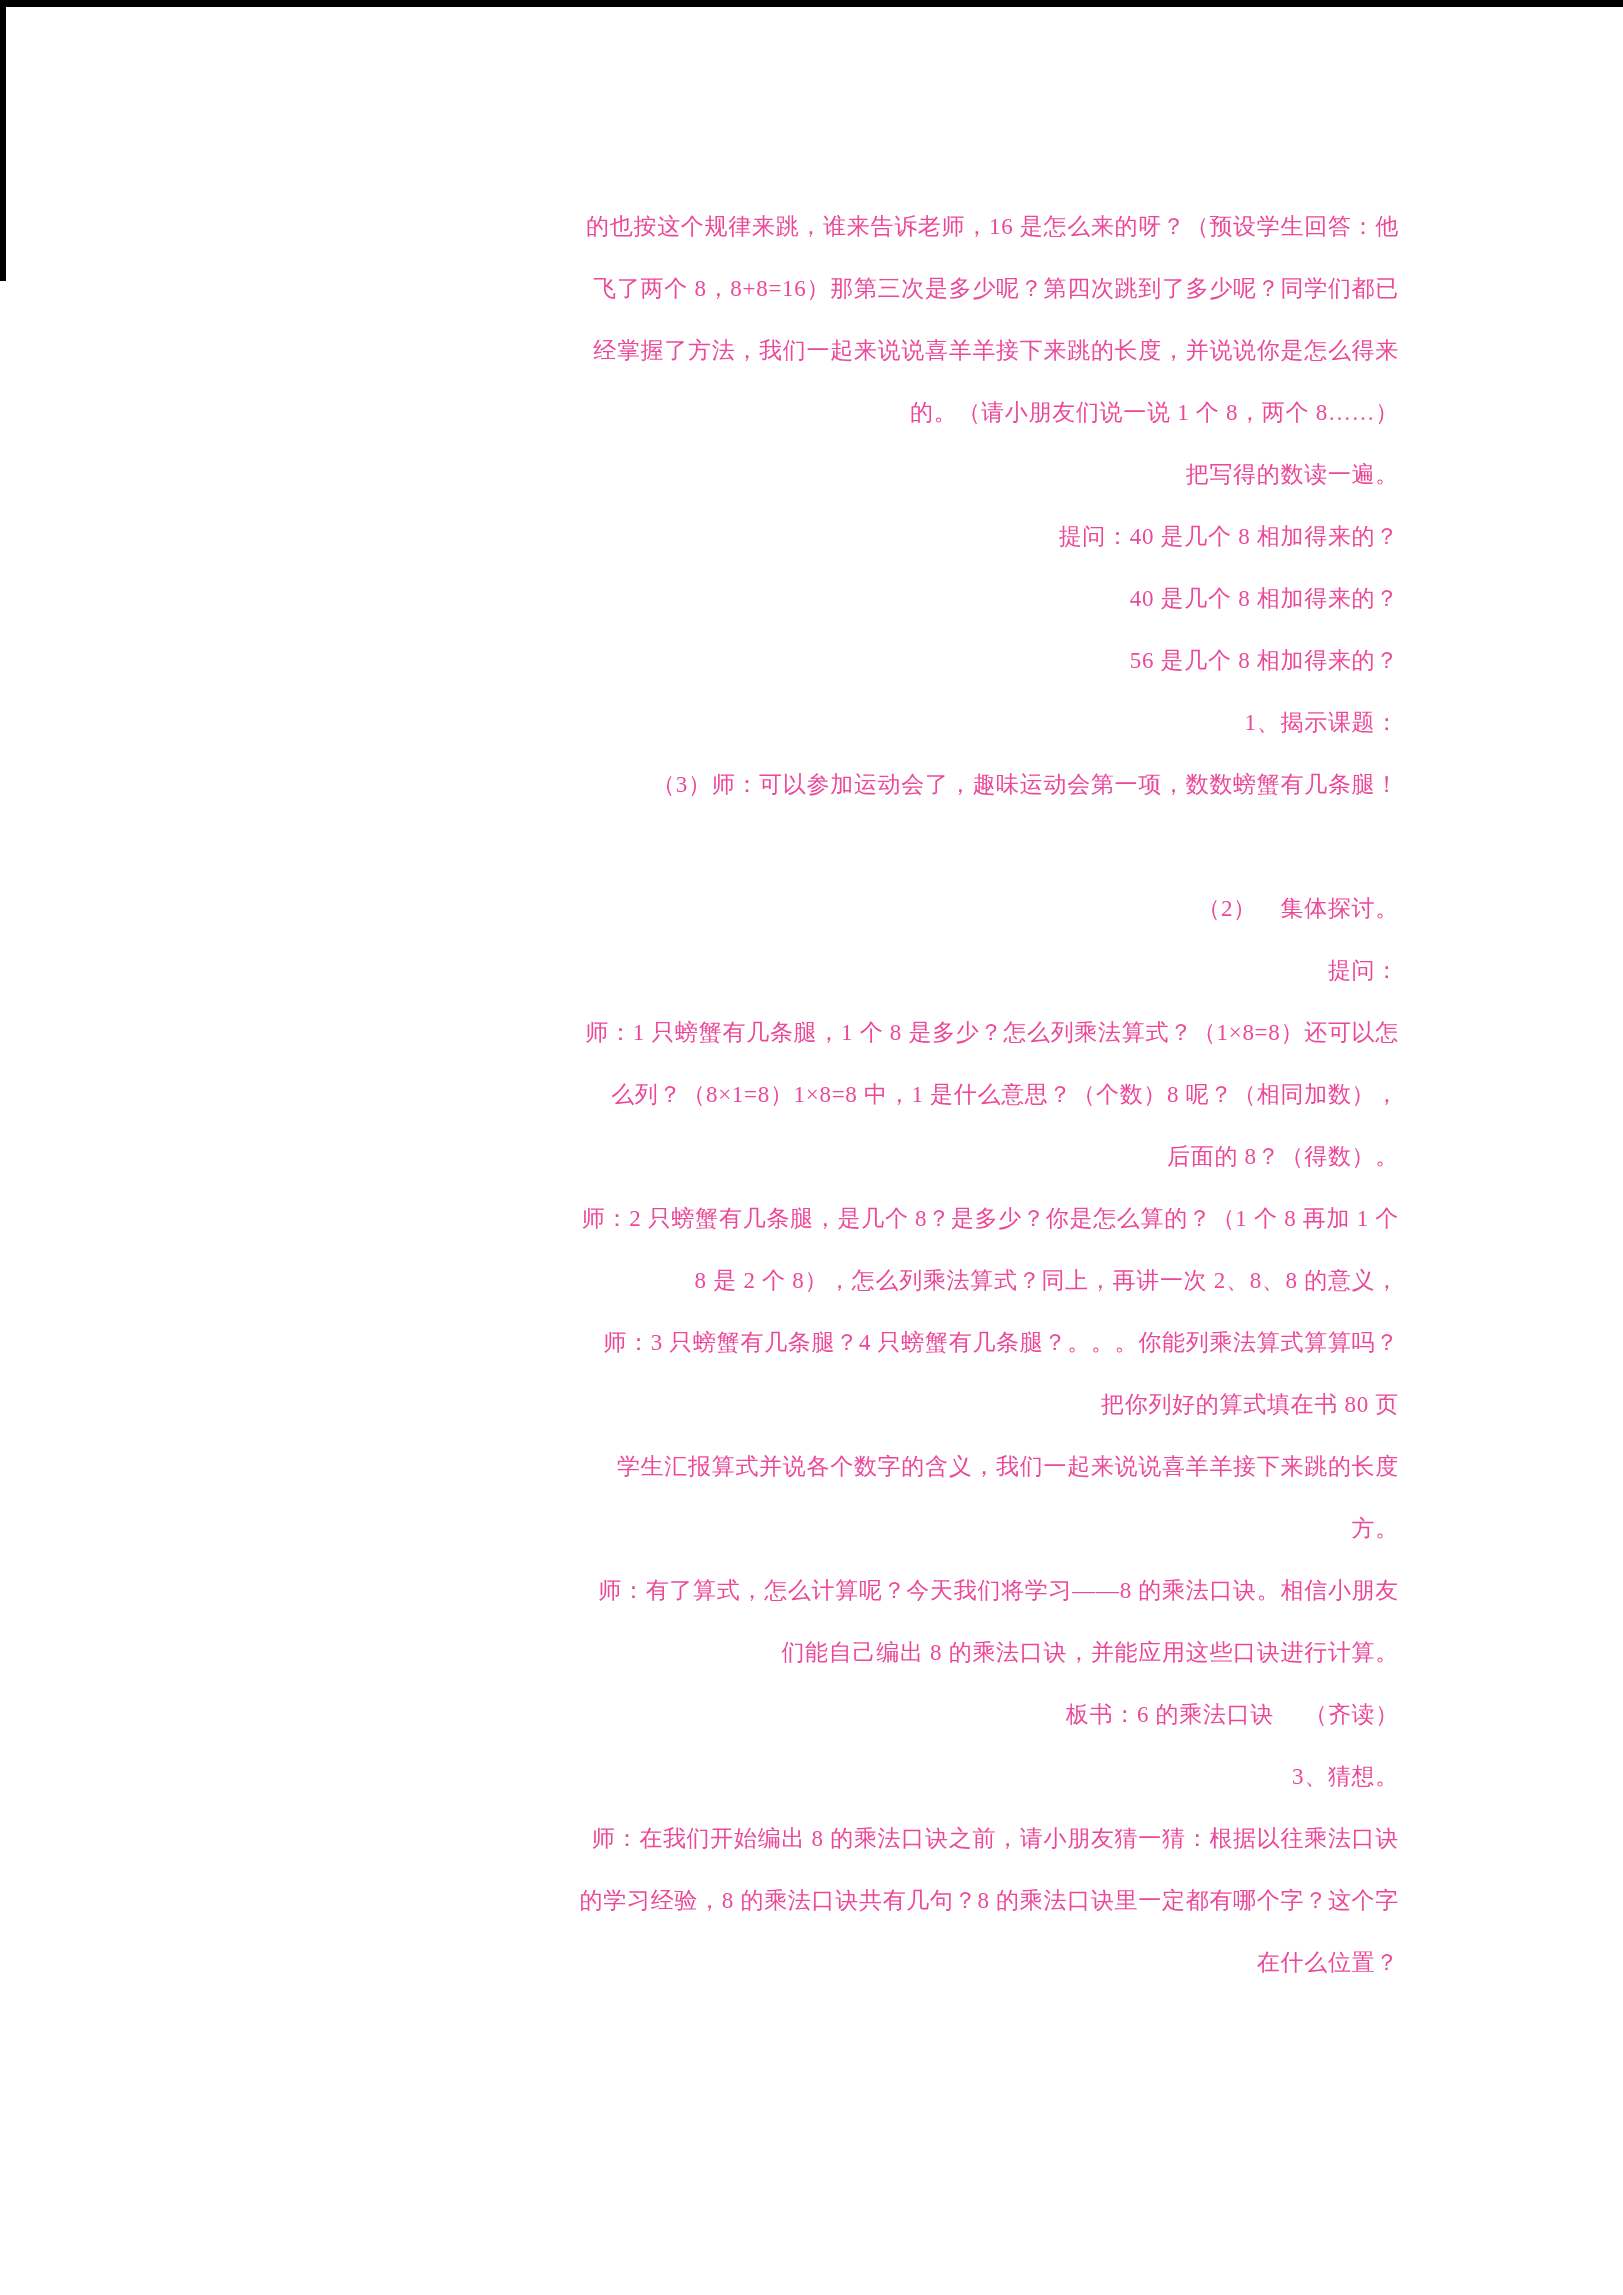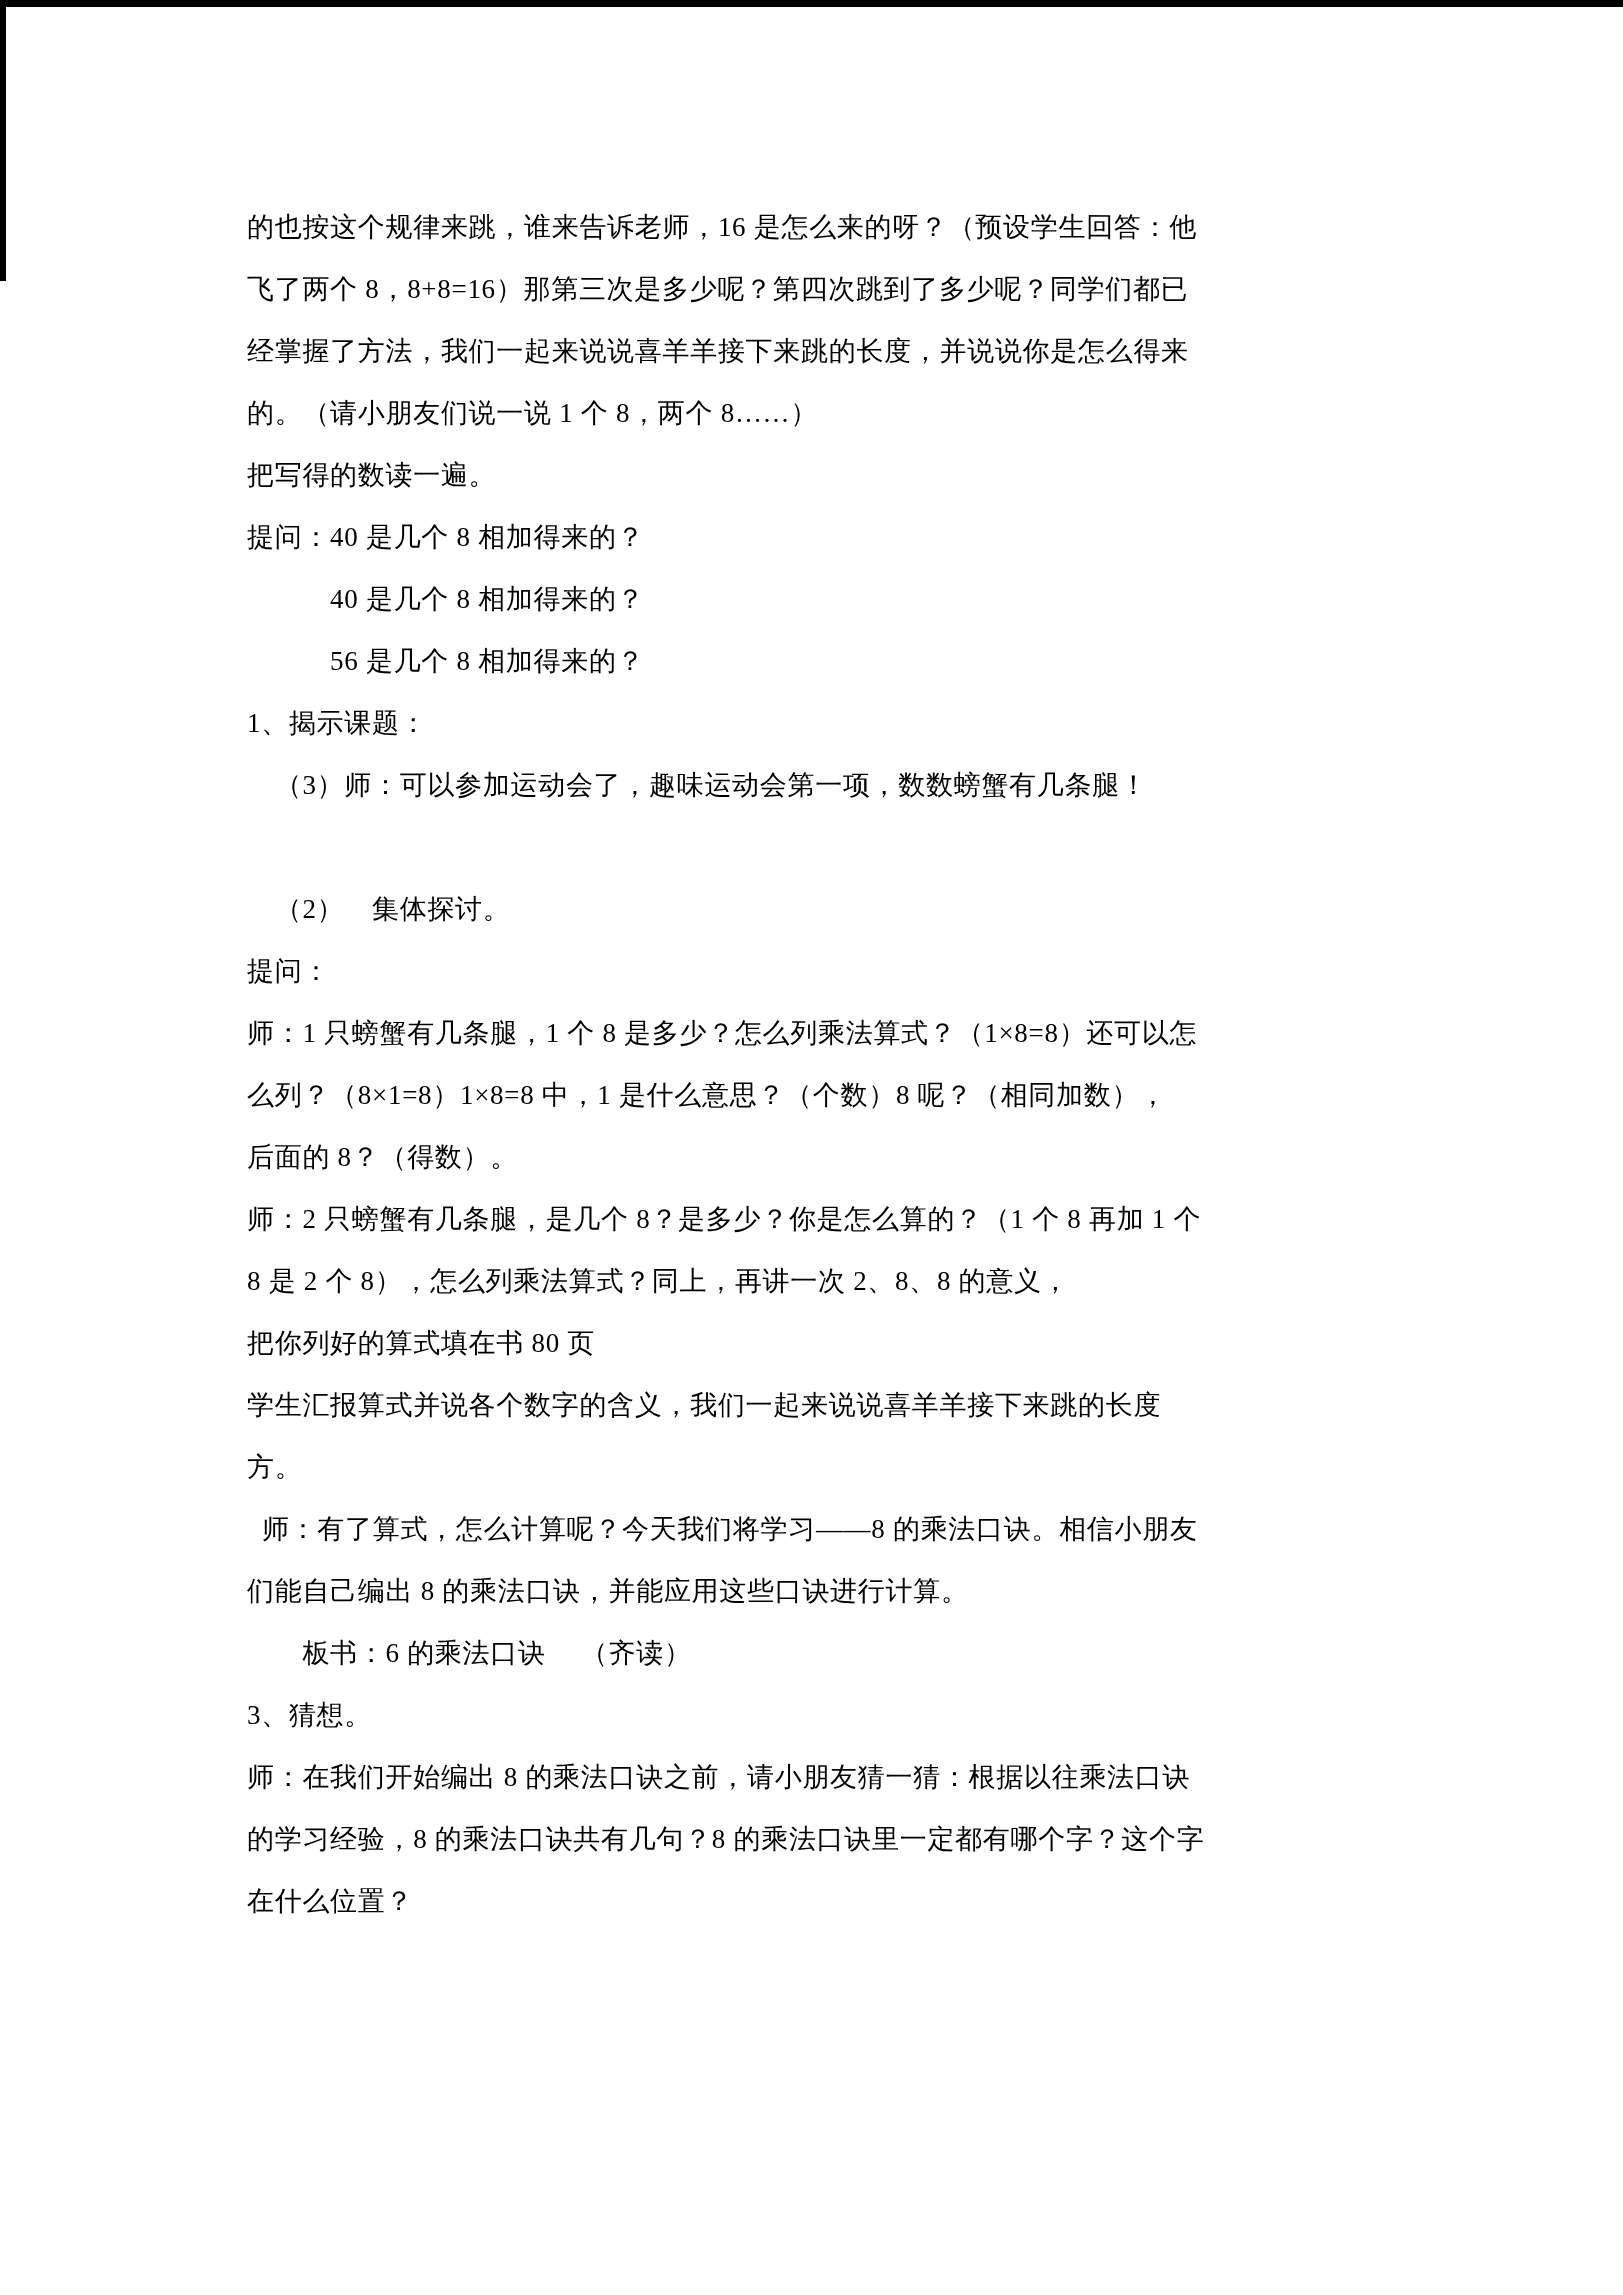--- a/index.html
+++ b/index.html
@@ -29,24 +29,25 @@
   }
   .content {
     position: absolute;
     left: 247px;
     top: 196px;
     width: 1152px;
   }
   .line {
     height: 62px;
     line-height: 62px;
-    font-size: 27px;
-    color: #000000;
+    font-size: 23px;
+    color: #ec4899;
     letter-spacing: 0.7px;
     white-space: pre;
+    text-align: right;
   }
 </style>
 </head>
 <body>
 
 <main class="page">
   <div class="edge-bar top"></div>
   <div class="edge-bar left"></div>
   <div class="content" id="text-lines">
       <div class="line">的也按这个规律来跳，谁来告诉老师，16 是怎么来的呀？（预设学生回答：他</div>
@@ -60,20 +61,21 @@
       <div class="line">1、揭示课题：</div>
       <div class="line">　（3）师：可以参加运动会了，趣味运动会第一项，数数螃蟹有几条腿！</div>
       <div class="line"></div>
       <div class="line">　（2）　集体探讨。</div>
       <div class="line">提问：</div>
       <div class="line">师：1 只螃蟹有几条腿，1 个 8 是多少？怎么列乘法算式？（1×8=8）还可以怎</div>
       <div class="line">么列？（8×1=8）1×8=8 中，1 是什么意思？（个数）8 呢？（相同加数），</div>
       <div class="line">后面的 8？（得数）。</div>
       <div class="line">师：2 只螃蟹有几条腿，是几个 8？是多少？你是怎么算的？（1 个 8 再加 1 个</div>
       <div class="line">8 是 2 个 8），怎么列乘法算式？同上，再讲一次 2、8、8 的意义，</div>
+      <div class="line">师：3 只螃蟹有几条腿？4 只螃蟹有几条腿？。。。你能列乘法算式算算吗？</div>
       <div class="line">把你列好的算式填在书 80 页</div>
       <div class="line">学生汇报算式并说各个数字的含义，我们一起来说说喜羊羊接下来跳的长度</div>
       <div class="line">方。</div>
       <div class="line">  师：有了算式，怎么计算呢？今天我们将学习——8 的乘法口诀。相信小朋友</div>
       <div class="line">们能自己编出 8 的乘法口诀，并能应用这些口诀进行计算。</div>
       <div class="line">　　板书：6 的乘法口诀　 （齐读）</div>
       <div class="line">3、猜想。</div>
       <div class="line">师：在我们开始编出 8 的乘法口诀之前，请小朋友猜一猜：根据以往乘法口诀</div>
       <div class="line">的学习经验，8 的乘法口诀共有几句？8 的乘法口诀里一定都有哪个字？这个字</div>
       <div class="line">在什么位置？</div>

